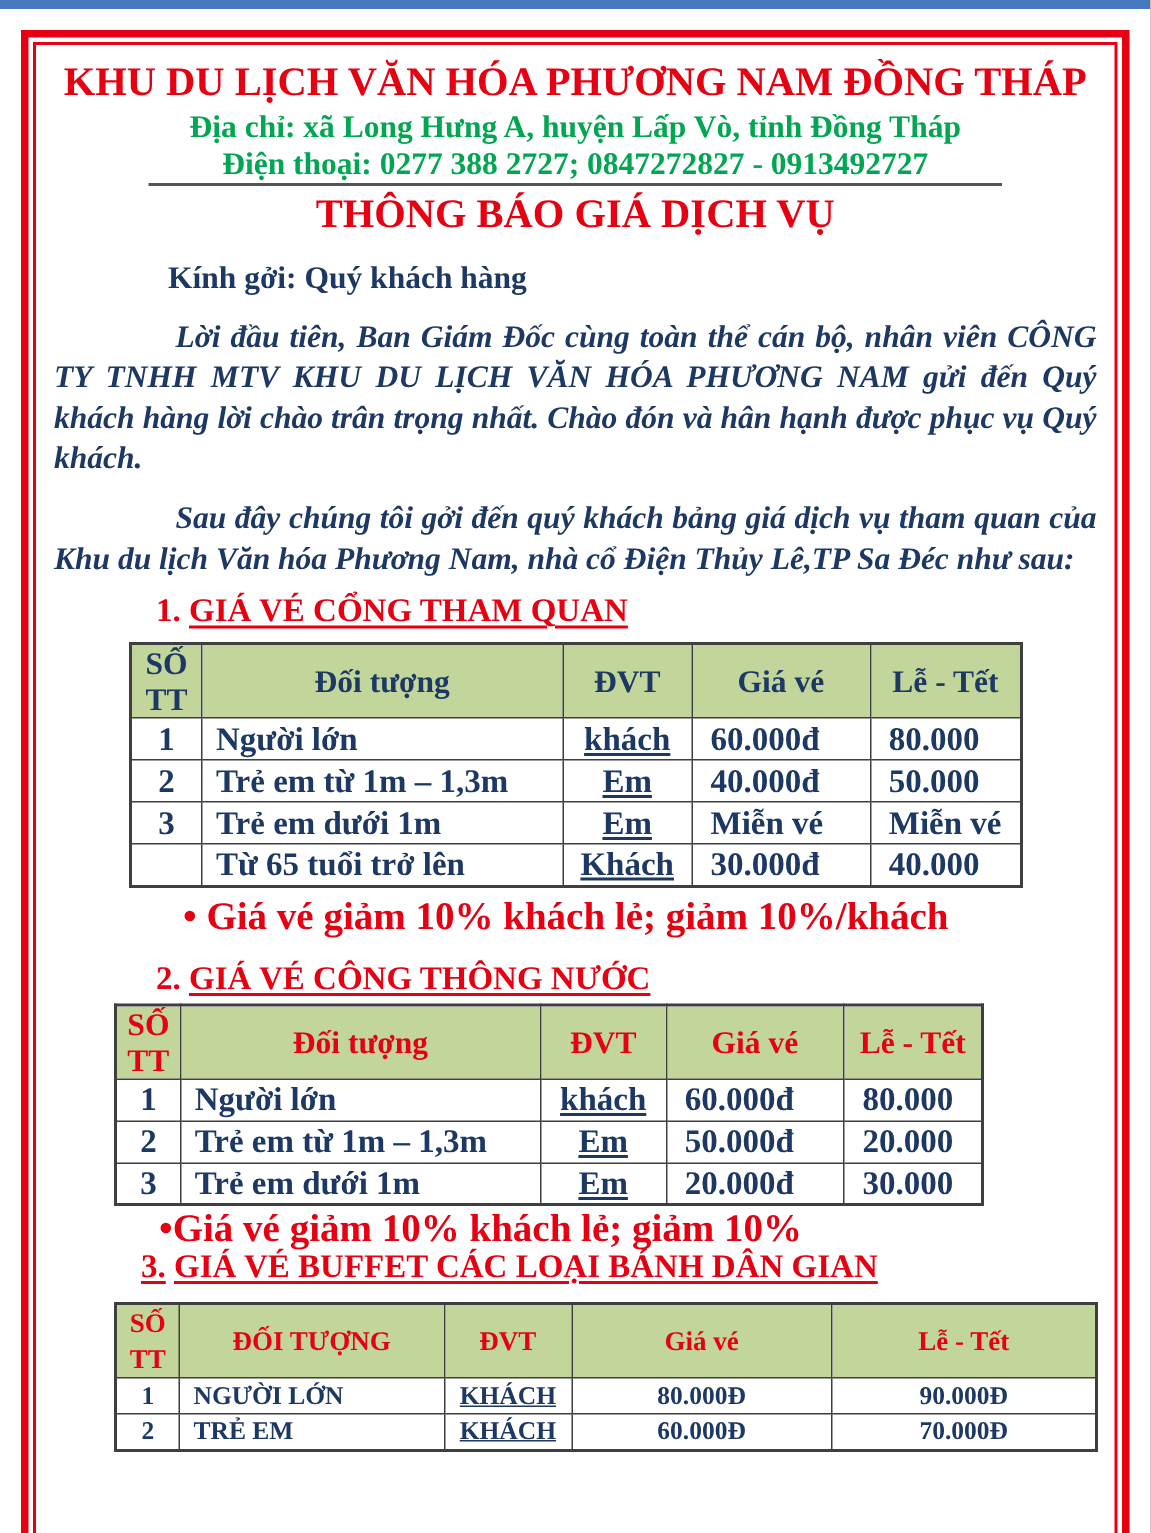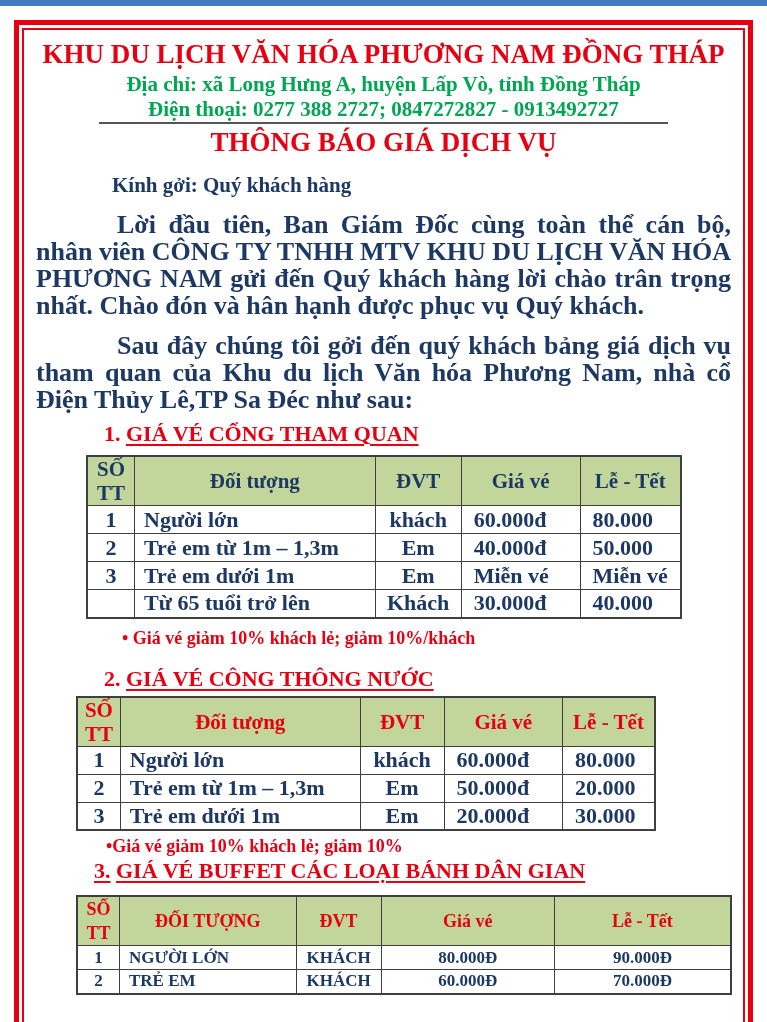--- a/index.html
+++ b/index.html
@@ -37,21 +37,21 @@
     width:82%;margin:0 auto;border-bottom:2px solid #555;padding-bottom:1px;
   }
   .phone{
     color:var(--green);font-size:21px;text-align:center;line-height:24px;
   }
   .notice-title{
     color:var(--red);font-size:27px;text-align:center;line-height:31px;margin-top:3px;
   }
   .greeting{font-size:21px;margin:15px 0 0 76px;line-height:25px;}
   .para{
-    font-size:26px;line-height:27px;text-align:justify;text-indent:81px;margin-top:13px;
+    font-size:21px;line-height:27px;text-align:justify;text-indent:81px;margin-top:13px;font-style:italic;
   }
   .section-heading{color:var(--red);font-size:22px;line-height:25px;}
   .sh1{margin:8px 0 0 68px;}
   .sh2{margin:16px 0 0 68px;}
   .sh3{margin:0 0 0 58px;}
   .sh-title{text-decoration:underline;text-decoration-thickness:2px;text-underline-offset:3px;}
   .price-table{
     border-collapse:collapse;border:2px solid var(--line);table-layout:fixed;
   }
   .price-table th,.price-table td{
@@ -62,25 +62,25 @@
   .hdr-red th{color:var(--red);}
   .t1{width:596px;margin:9px 0 0 50px;font-size:22px;}
   .t2{width:580px;margin:5px 0 0 40px;font-size:22px;}
   .t3{width:656px;margin:12px 0 0 40px;font-size:17px;}
   .t1 th,.t2 th{font-size:21px;height:49px;}
   .t3 th{font-size:18px;height:45px;}
   .t1 td,.t2 td{height:28px;}
   .t3 td{height:24px;}
   .price-table td:nth-child(1){text-align:center;}
   .price-table td:nth-child(2){text-align:left;padding-left:9px;margin-top:16px;}
-  .price-table td:nth-child(3){text-align:center;}
+  .price-table td:nth-child(3){text-align:center;text-decoration:underline;}
   .t1 td:nth-child(4),.t1 td:nth-child(5),
   .t2 td:nth-child(4),.t2 td:nth-child(5){text-align:left;padding-left:12px;}
   .t3 td:nth-child(4),.t3 td:nth-child(5){text-align:center;}
-  .note{color:var(--red);font-size:18px;line-height:24px;}
+  .note{color:var(--red);font-size:26px;line-height:24px;}
   .note1{margin:7px 0 0 86px;}
   .note2{margin:3px 0 0 70px;}
   .page-number{
     color:#222;font-size:15px;font-weight:400;text-align:center;margin-top:3px;
   }
 </style>
 </head>
 <body>
 
 <div class="page">

